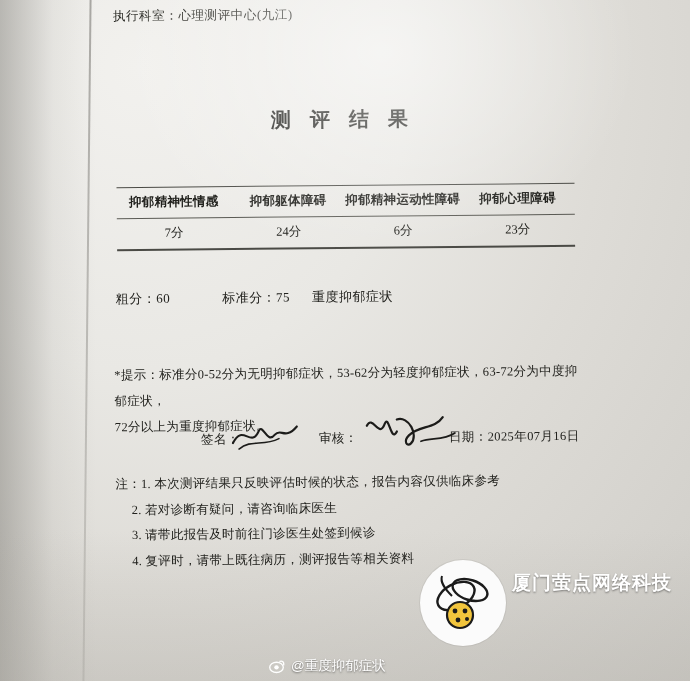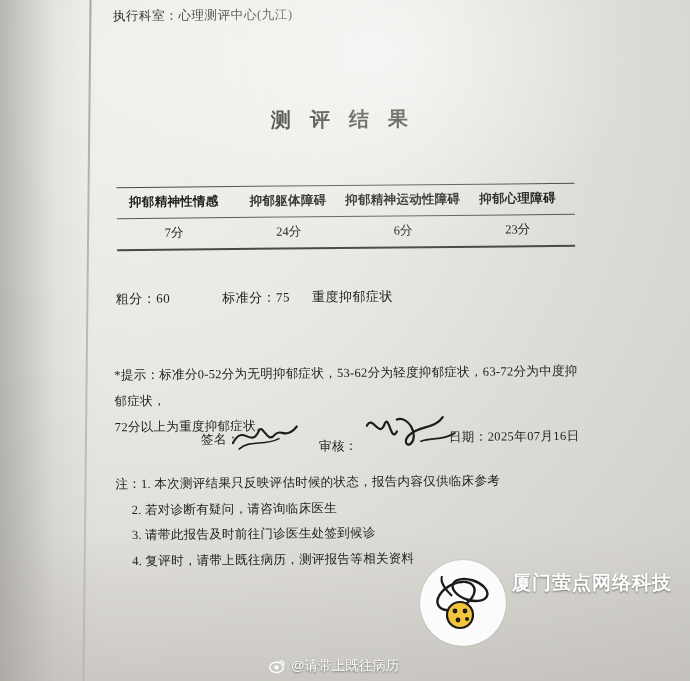--- a/index.html
+++ b/index.html
@@ -140,21 +140,21 @@
     position: absolute;
     left: 200px;
     top: 430px;
     width: 420px;
     font-size: 12.5px;
     color: #22221e;
     letter-spacing: 0.4px;
   }
   .sign-row .lbl { position: absolute; }
   .sign-sig { left: 0px; top: 0; text-align: center; }
-  .sign-rev { left: 118px; top: 8px; }
+  .sign-rev { left: 118px; top: 0; }
   .sign-date { left: 248px; top: 0; }
   .handwrite1 {
     position: absolute;
     left: 228px; top: 418px;
     width: 74px; height: 34px;
   }
   .handwrite2 {
     position: absolute;
     left: 362px; top: 412px;
     width: 96px; height: 40px;
@@ -310,15 +310,15 @@
     </svg>
     <div class="wm-text">厦门萤点网络科技</div>
   </div>
 
   <div class="weibo-bar">
     <svg class="weibo-eye" viewBox="0 0 20 20">
       <ellipse cx="10" cy="11" rx="8" ry="6" fill="none" stroke="#ffffff" stroke-width="1.6"></ellipse>
       <circle cx="10" cy="11" r="2.6" fill="#ffffff"></circle>
       <path d="M14,4 C17,3 19,5 18.5,8" fill="none" stroke="#ffffff" stroke-width="1.6" stroke-linecap="round"></path>
     </svg>
-    <span>@请带上既往病历</span>
+    <span>@重度抑郁症状</span>
   </div>
 </div>
 
 </body></html>

